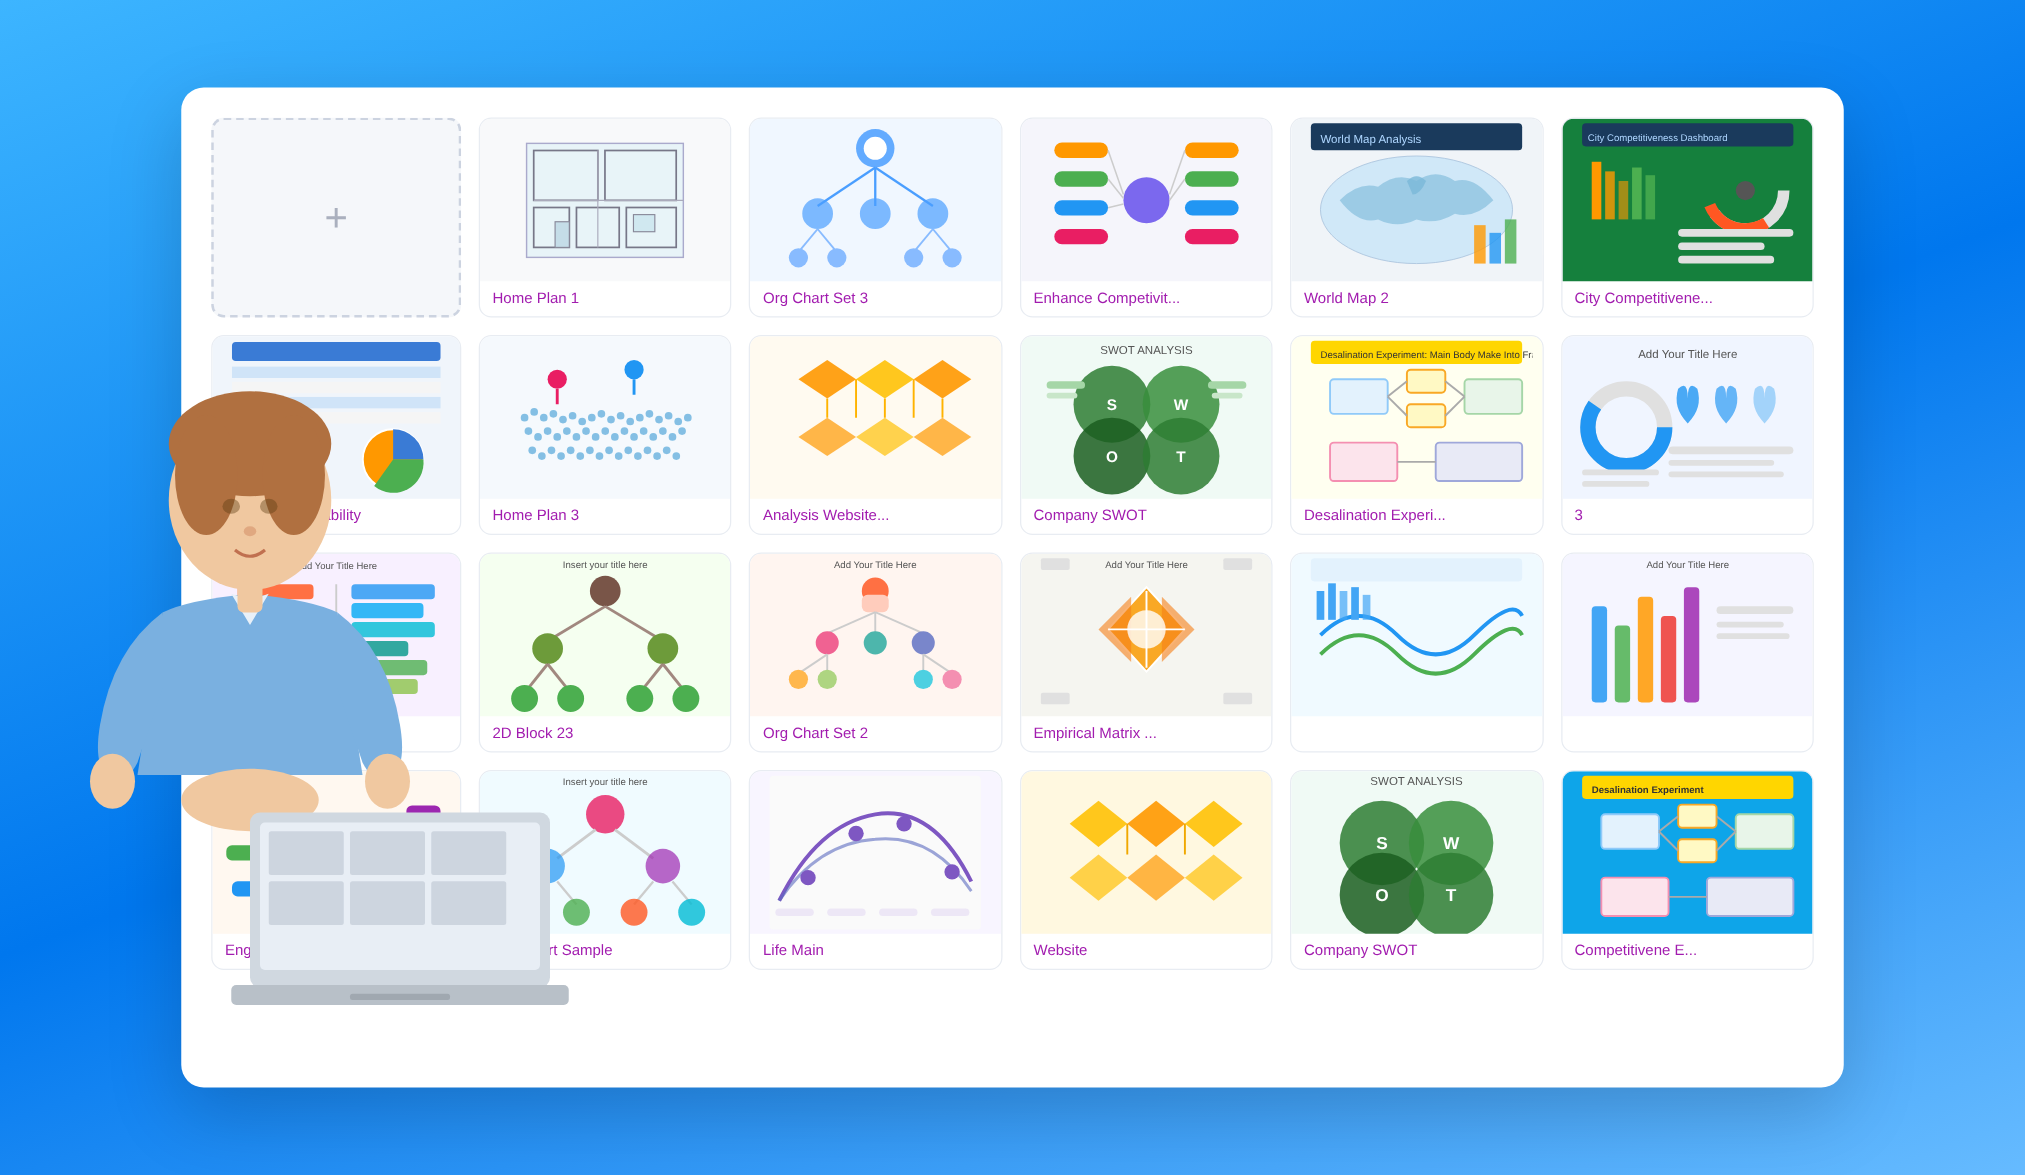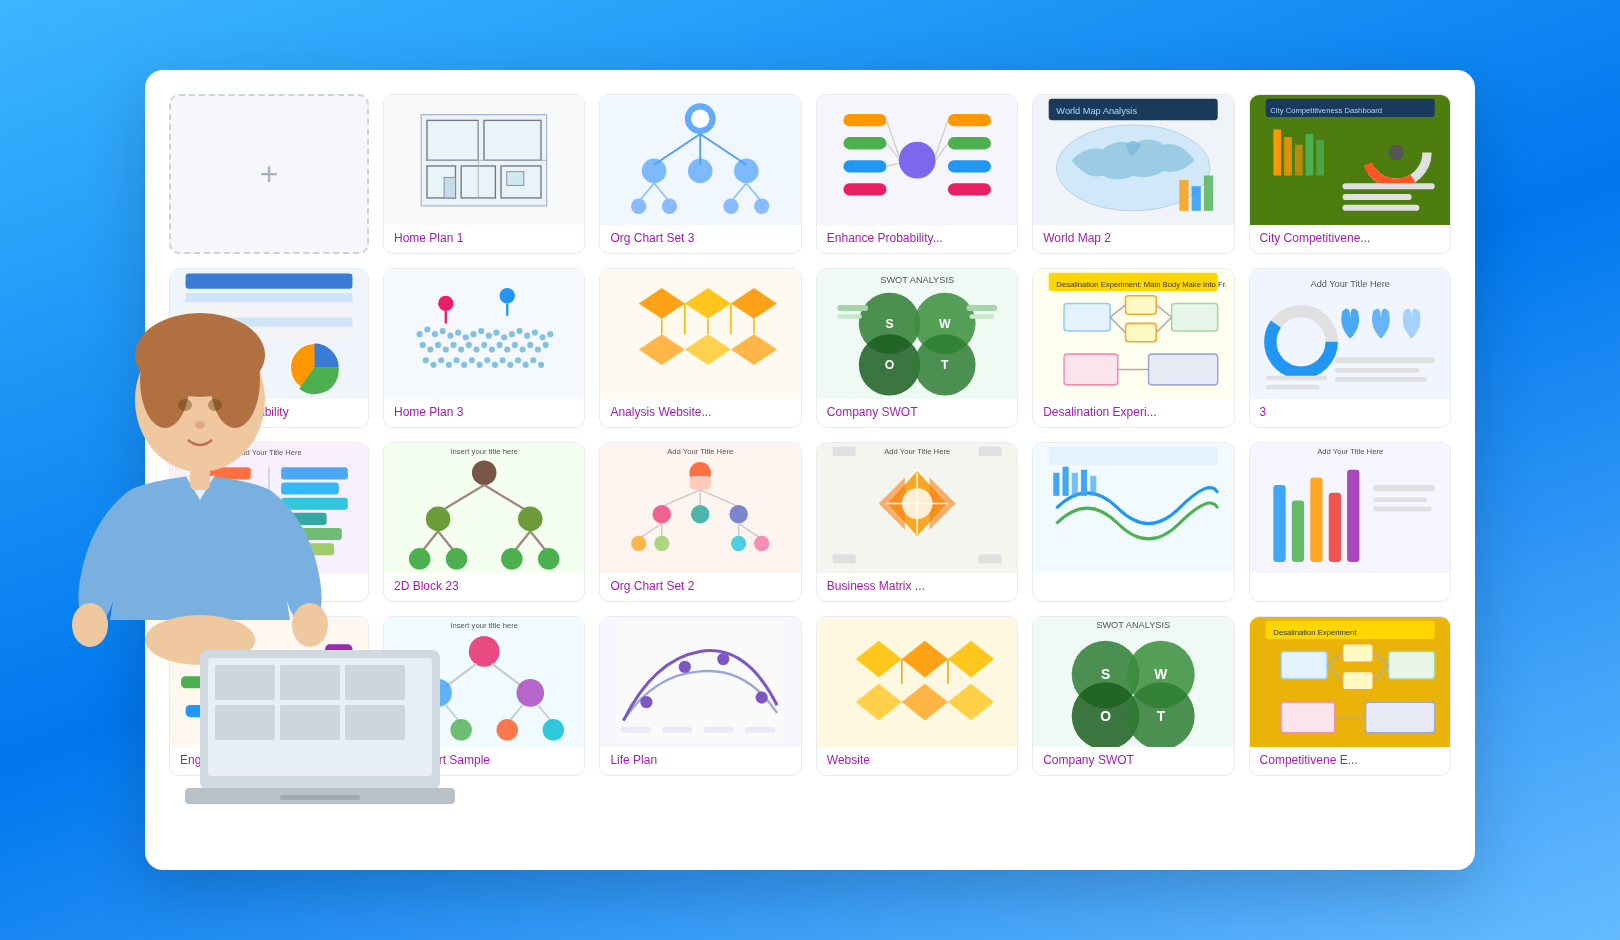--- a/index.html
+++ b/index.html
@@ -211,21 +211,21 @@
               <rect x="80" y="45" width="28" height="8" rx="4" fill="#2196f3"></rect>
               <rect x="80" y="60" width="28" height="8" rx="4" fill="#e91e63"></rect>
               <line x1="40" y1="19" x2="48" y2="42" stroke="#ccc" stroke-width="0.8"></line>
               <line x1="40" y1="34" x2="48" y2="44" stroke="#ccc" stroke-width="0.8"></line>
               <line x1="40" y1="49" x2="48" y2="47" stroke="#ccc" stroke-width="0.8"></line>
               <line x1="72" y1="42" x2="80" y2="19" stroke="#ccc" stroke-width="0.8"></line>
               <line x1="72" y1="45" x2="80" y2="34" stroke="#ccc" stroke-width="0.8"></line>
             </svg>
           </div>
         </div>
-        <div class="card-label">Enhance Probability...</div>
+        <div class="card-label">Enhance Competivit...</div>
       </div>
 
       <div class="template-card">
         <div class="card-thumb" style="background:#f0f4f8;">
           <div class="thumb-svg-wrap">
             <svg viewBox="0 0 120 90" xmlns="http://www.w3.org/2000/svg">
               <rect x="5" y="5" width="110" height="14" fill="#1a3a5c" rx="2"></rect>
               <text x="10" y="15" font-size="6" fill="#aed6ff">World Map Analysis</text>
 
               <ellipse cx="60" cy="50" rx="50" ry="28" fill="#d0e8f8" stroke="#b0c8e0" stroke-width="0.5"></ellipse>
@@ -235,21 +235,21 @@
               <rect x="90" y="58" width="6" height="20" fill="#ff9800" opacity="0.8"></rect>
               <rect x="98" y="62" width="6" height="16" fill="#2196f3" opacity="0.8"></rect>
               <rect x="106" y="55" width="6" height="23" fill="#4caf50" opacity="0.8"></rect>
             </svg>
           </div>
         </div>
         <div class="card-label">World Map 2</div>
       </div>
 
       <div class="template-card">
-        <div class="card-thumb" style="background:#4d7c0f;">
+        <div class="card-thumb" style="background:#15803d;">
           <div class="thumb-svg-wrap">
             <svg viewBox="0 0 120 90" xmlns="http://www.w3.org/2000/svg">
               <rect x="5" y="5" width="110" height="12" fill="#1a3a5c" rx="2"></rect>
               <text x="8" y="14" font-size="5" fill="#aed6ff">City Competitiveness Dashboard</text>
 
               <rect x="10" y="25" width="5" height="30" fill="#ff9800"></rect>
               <rect x="17" y="30" width="5" height="25" fill="#ff9800" opacity="0.8"></rect>
               <rect x="24" y="35" width="5" height="20" fill="#ff9800" opacity="0.6"></rect>
               <rect x="31" y="28" width="5" height="27" fill="#4caf50"></rect>
               <rect x="38" y="32" width="5" height="23" fill="#4caf50" opacity="0.8"></rect>
@@ -555,21 +555,21 @@
               <line x1="40" y1="42" x2="80" y2="42" stroke="white" stroke-width="1"></line>
               <line x1="60" y1="22" x2="60" y2="62" stroke="white" stroke-width="1"></line>
 
               <rect x="5" y="5" width="15" height="6" rx="1" fill="#e0e0e0"></rect>
               <rect x="100" y="5" width="15" height="6" rx="1" fill="#e0e0e0"></rect>
               <rect x="5" y="75" width="15" height="6" rx="1" fill="#e0e0e0"></rect>
               <rect x="100" y="75" width="15" height="6" rx="1" fill="#e0e0e0"></rect>
             </svg>
           </div>
         </div>
-        <div class="card-label">Business Matrix ...</div>
+        <div class="card-label">Empirical Matrix ...</div>
       </div>
 
       <div class="template-card">
         <div class="card-thumb" style="background:#f0faff;">
           <div class="thumb-svg-wrap">
             <svg viewBox="0 0 120 90" xmlns="http://www.w3.org/2000/svg">
 
               <path d="M10 45 Q30 25 50 45 Q70 65 90 45 Q110 25 115 35" fill="none" stroke="#2196f3" stroke-width="2"></path>
               <path d="M10 55 Q30 35 50 55 Q70 75 90 55 Q110 35 115 45" fill="none" stroke="#4caf50" stroke-width="2"></path>
 
@@ -671,21 +671,21 @@
               <circle cx="75" cy="30" r="4" fill="#7e57c2"></circle>
               <circle cx="100" cy="55" r="4" fill="#7e57c2"></circle>
 
               <rect x="8" y="74" width="20" height="4" rx="2" fill="#ede7f6"></rect>
               <rect x="35" y="74" width="20" height="4" rx="2" fill="#ede7f6"></rect>
               <rect x="62" y="74" width="20" height="4" rx="2" fill="#ede7f6"></rect>
               <rect x="89" y="74" width="20" height="4" rx="2" fill="#ede7f6"></rect>
             </svg>
           </div>
         </div>
-        <div class="card-label">Life Plan</div>
+        <div class="card-label">Life Main</div>
       </div>
 
       <div class="template-card">
         <div class="card-thumb" style="background:#fff8e0;">
           <div class="thumb-svg-wrap">
             <svg viewBox="0 0 120 90" xmlns="http://www.w3.org/2000/svg">
 
               <polygon points="20,30 35,18 50,30 35,42" fill="#ffc107" opacity="0.9"></polygon>
               <polygon points="50,30 65,18 80,30 65,42" fill="#ff9800" opacity="0.9"></polygon>
               <polygon points="80,30 95,18 110,30 95,42" fill="#ffc107" opacity="0.9"></polygon>
@@ -713,21 +713,21 @@
               <text x="78" y="43" text-anchor="middle" font-size="9" font-weight="bold" fill="white">W</text>
               <text x="42" y="70" text-anchor="middle" font-size="9" font-weight="bold" fill="white">O</text>
               <text x="78" y="70" text-anchor="middle" font-size="9" font-weight="bold" fill="white">T</text>
             </svg>
           </div>
         </div>
         <div class="card-label">Company SWOT</div>
       </div>
 
       <div class="template-card">
-        <div class="card-thumb" style="background:#eab308;">
+        <div class="card-thumb" style="background:#0ea5e9;font-weight:bold;">
           <div class="thumb-svg-wrap">
             <svg viewBox="0 0 120 90" xmlns="http://www.w3.org/2000/svg">
               <rect x="5" y="5" width="110" height="12" fill="#ffd600" rx="2"></rect>
               <text x="10" y="14" font-size="5" fill="#333">Desalination Experiment</text>
               <rect x="15" y="25" width="30" height="18" rx="2" fill="#e3f2fd" stroke="#90caf9"></rect>
               <rect x="55" y="20" width="20" height="12" rx="2" fill="#fff9c4" stroke="#f9a825"></rect>
               <rect x="55" y="38" width="20" height="12" rx="2" fill="#fff9c4" stroke="#f9a825"></rect>
               <rect x="85" y="25" width="30" height="18" rx="2" fill="#e8f5e9" stroke="#a5d6a7"></rect>
               <line x1="45" y1="34" x2="55" y2="26" stroke="#aaa" stroke-width="1"></line>
               <line x1="45" y1="34" x2="55" y2="44" stroke="#aaa" stroke-width="1"></line>

